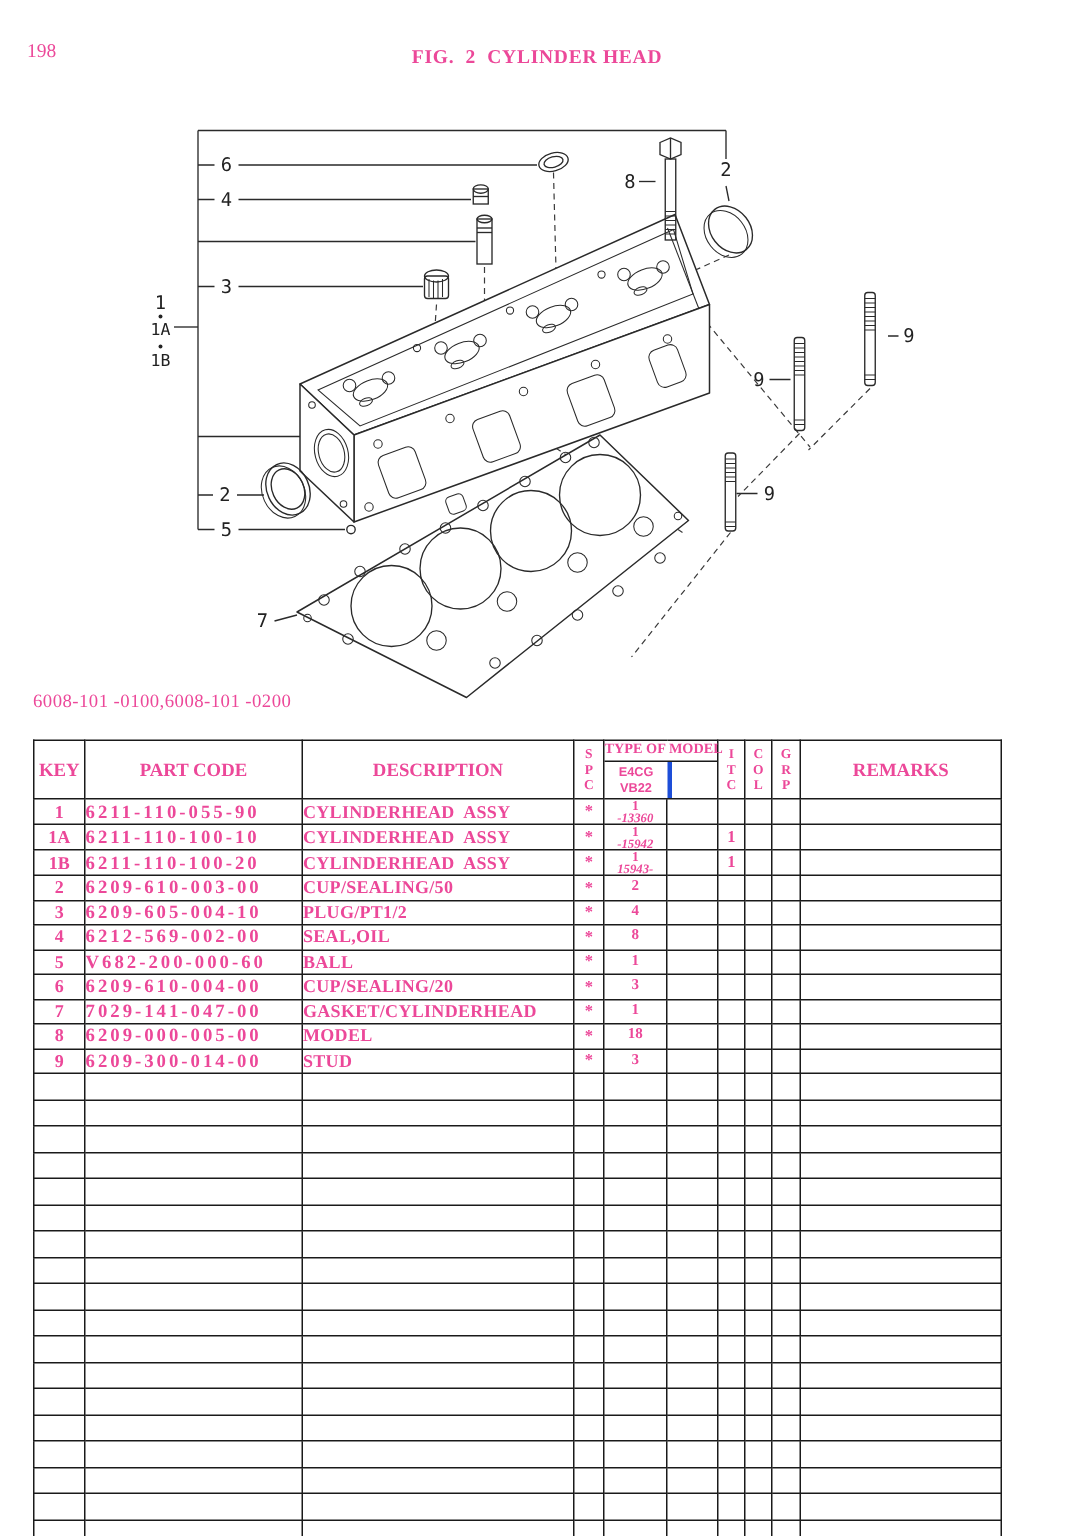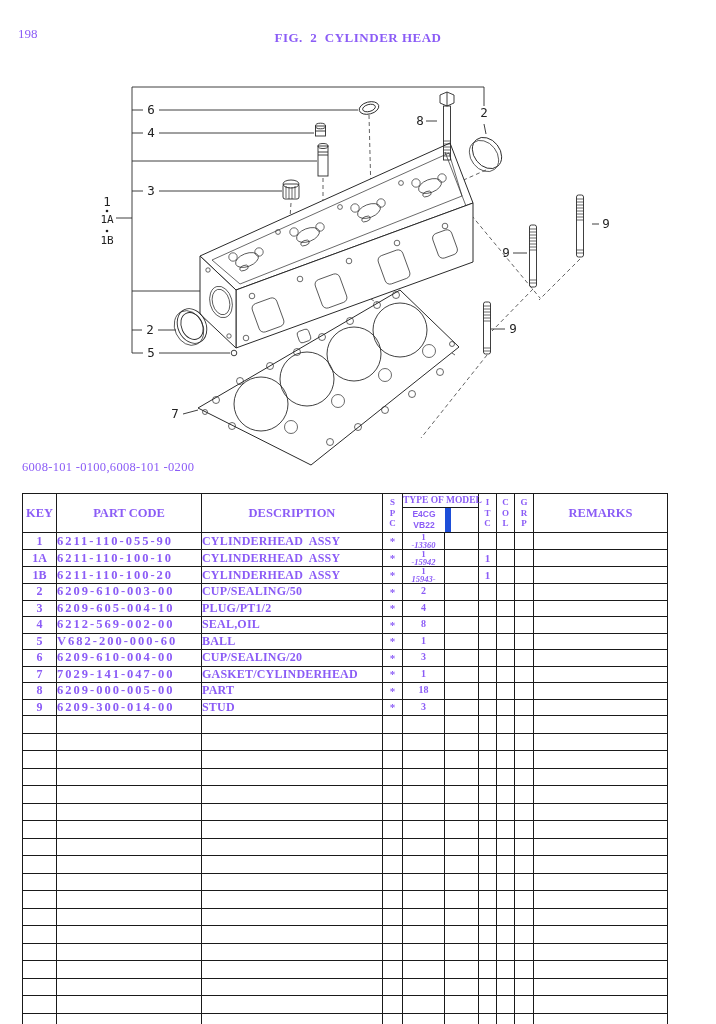--- a/index.html
+++ b/index.html
@@ -1,35 +1,35 @@
 <!DOCTYPE html>
 <html><head>
 <meta charset="utf-8">
 <style>
   html,body{margin:0;padding:0;background:#fff;}
   .page{position:relative;width:716px;height:1024px;background:#fff;overflow:hidden;
-        font-family:"Liberation Serif",serif;color:#8b5cf6;}
+        font-family:"Liberation Serif",serif;color:#ec4899;}
   .page-number{position:absolute;left:18px;top:26px;font-size:13px;}
   .fig-title{position:absolute;left:0;top:30px;width:716px;margin:0;text-align:center;
              font-size:13px;font-weight:bold;letter-spacing:.5px;white-space:pre;}
   .diagram{position:absolute;left:0;top:80px;width:716px;height:400px;}
   .caption{position:absolute;left:22px;top:460px;font-size:12.5px;letter-spacing:.3px;}
   table.parts{position:absolute;left:22px;top:493px;width:645px;border-collapse:collapse;
               table-layout:fixed;}
   table.parts th,table.parts td{border:1px solid #1a1a1a;padding:0;overflow:visible;
               font-family:"Liberation Serif",serif;}
   table.parts{border:1.5px solid #111;}
   thead th{height:37px;vertical-align:middle;text-align:center;font-weight:bold;font-size:12.5px;}
   .vstack{display:flex;flex-direction:column;align-items:center;justify-content:center;
           font-size:9px;font-weight:bold;line-height:1.2;}
   th.model-th{padding:0;vertical-align:top;}
   .model-title{font-size:9.5px;font-weight:bold;border-bottom:1px solid #1a1a1a;
                height:13px;line-height:13px;text-align:center;white-space:nowrap;}
   .model-subs{display:flex;height:24px;}
-  .model-sub1{width:42px;border-right:6px solid #1d4ed8;font-family:"Liberation Sans",sans-serif;
+  .model-sub1{width:42px;border-right:3px solid #1d4ed8;font-family:"Liberation Sans",sans-serif;
               font-size:8.5px;font-weight:bold;line-height:1.25;text-align:center;padding-top:1px;}
   .model-sub2{flex:1;}
   tbody tr{height:16.5px;}
   td.c-key{text-align:center;font-weight:bold;font-size:12px;}
   td.c-code{font-weight:bold;font-size:12.5px;letter-spacing:2px;padding-left:7px;white-space:nowrap;margin-left:26px;}
   td.c-desc{font-weight:bold;font-size:12px;letter-spacing:.2px;padding-left:2px;
             white-space:pre;margin-left:12px;}
   td.c-spc{text-align:center;font-weight:bold;font-size:11px;line-height:10px;}
   td.c-model{vertical-align:top;text-align:center;}
   td.c-model .qty{font-weight:bold;font-size:10px;line-height:13px;}
@@ -452,21 +452,21 @@
           </td>
         <td></td>
         <td class="c-itc"></td>
         <td></td>
           <td></td>
           <td></td>
       </tr>
       <tr>
         <td class="c-key">8</td>
         <td class="c-code">6209-000-005-00</td>
-        <td class="c-desc">PART</td>
+        <td class="c-desc">MODEL</td>
         <td class="c-spc">*</td>
         <td class="c-model">
             <div class="qty">18</div>
           </td>
         <td></td>
         <td class="c-itc"></td>
         <td></td>
           <td></td>
           <td></td>
       </tr>

